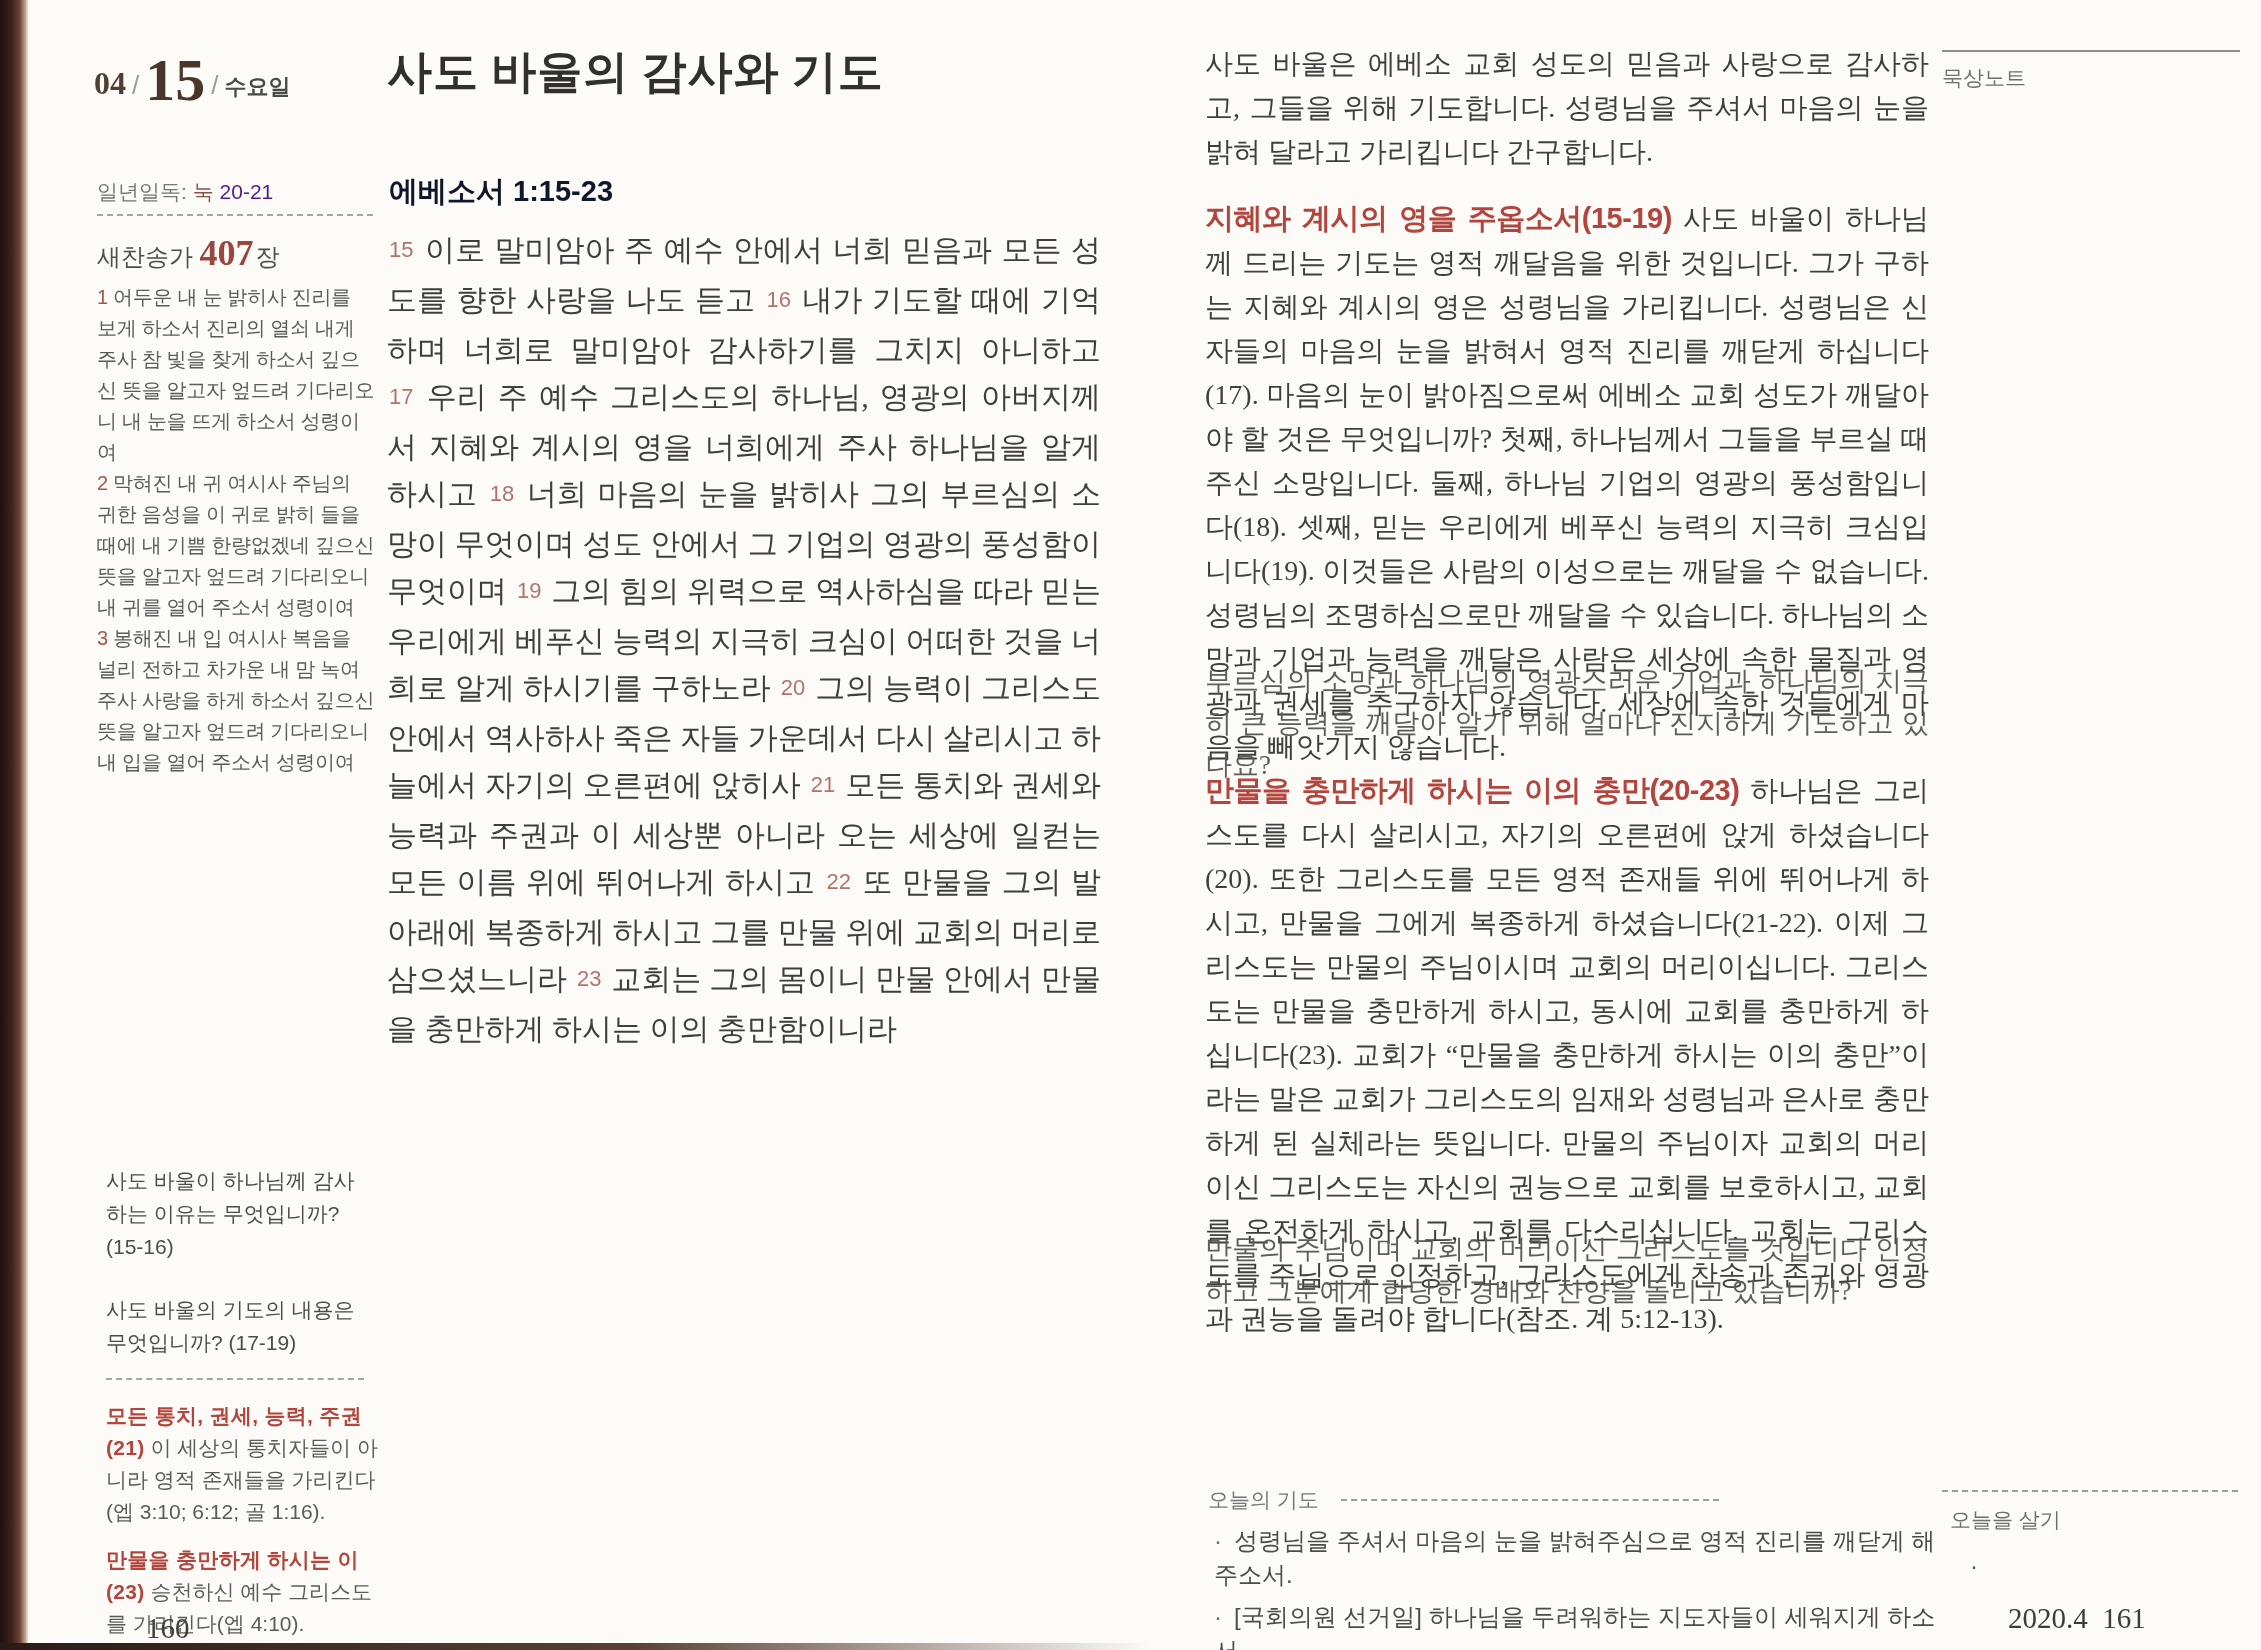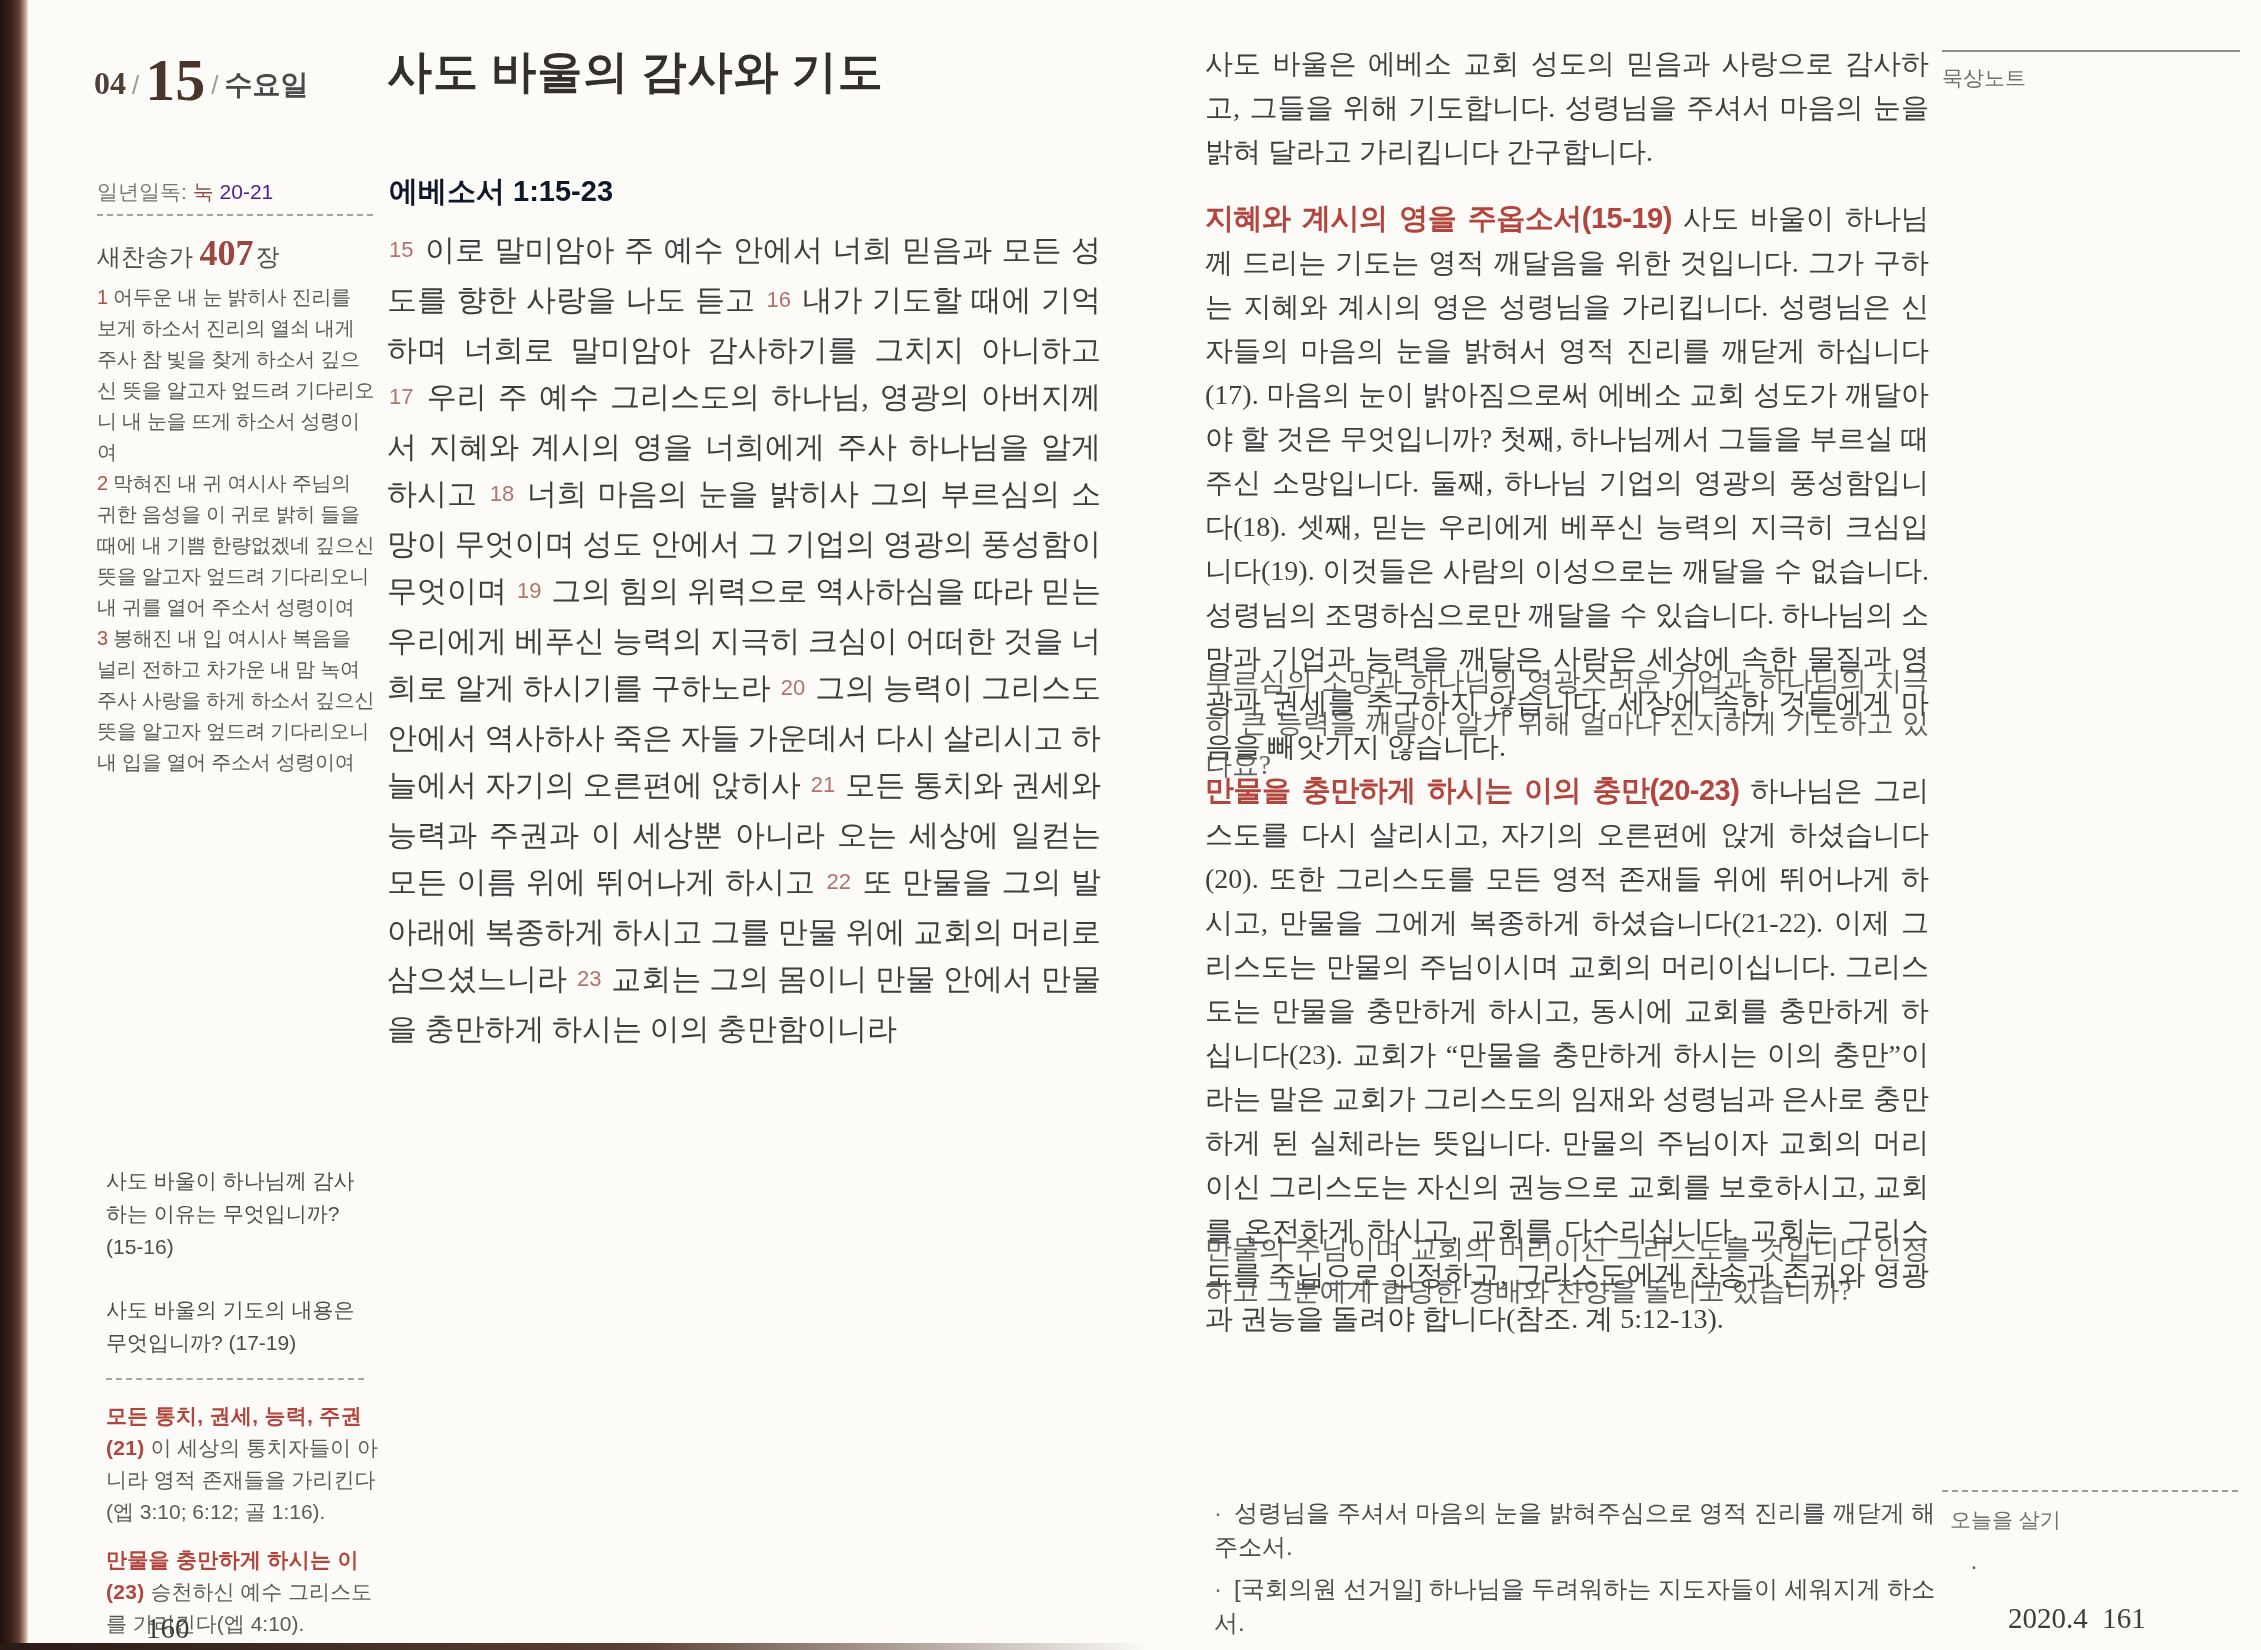--- a/index.html
+++ b/index.html
@@ -16,21 +16,21 @@
   .edge-left{left:0;top:0;width:28px;height:1650px;
     background:linear-gradient(90deg,#1f100e 0%,#3c221d 42%,#6a4438 70%,#b49582 88%,#ece2d6 100%);}
   .edge-bottom{left:0;top:1643px;width:1150px;height:7px;
     background:linear-gradient(90deg,#2a1a16,#5a4035 55%,rgba(90,64,53,0));}
 
   
   .date-row{left:94px;top:46px;white-space:nowrap;}
   .date-month{font-family:"Liberation Serif","DejaVu Serif",serif;font-weight:bold;font-size:32px;color:#4f3e36;}
   .date-slash{font-size:26px;color:#9a9a9a;padding:0 6px;font-weight:300;}
   .date-day{font-family:"Liberation Serif","DejaVu Serif",serif;font-weight:bold;font-size:60px;color:#4a352c;vertical-align:-6px;}
-  .date-weekday{font-size:28px;font-weight:bold;color:#4a4a4a;}
+  .date-weekday{font-size:22px;font-weight:bold;color:#4a4a4a;}
 
   .reading{left:97px;top:178px;font-size:21px;white-space:nowrap;}
   .reading-label{color:#767676;}
   .reading-book{color:#8a5146;}
   .reading-range{color:#4c1d95;}
 
   .divider1{left:97px;top:214px;width:276px;border-top:2px dashed #a5a5a5;height:0;}
   .divider2{left:106px;top:1378px;width:258px;border-top:2px dashed #a5a5a5;height:0;}
 
   .hymn-head{left:97px;top:232px;white-space:nowrap;}
@@ -144,20 +144,24 @@
 
   <p class="abs rp-col intro serif" style="margin:0;">사도 바울은 에베소 교회 성도의 믿음과 사랑으로 감사하고, 그들을 위해 기도합니다. 성령님을 주셔서 마음의 눈을 밝혀 달라고 가리킵니다 간구합니다.</p>
 
   <p class="abs rp-col sec-0 serif" style="margin:0;" id="sec-0"><span class="sec-heading">지혜와 계시의 영을 주옵소서(15-19)</span> 사도 바울이 하나님께 드리는 기도는 영적 깨달음을 위한 것입니다. 그가 구하는 지혜와 계시의 영은 성령님을 가리킵니다. 성령님은 신자들의 마음의 눈을 밝혀서 영적 진리를 깨닫게 하십니다(17). 마음의 눈이 밝아짐으로써 에베소 교회 성도가 깨달아야 할 것은 무엇입니까? 첫째, 하나님께서 그들을 부르실 때 주신 소망입니다. 둘째, 하나님 기업의 영광의 풍성함입니다(18). 셋째, 믿는 우리에게 베푸신 능력의 지극히 크심입니다(19). 이것들은 사람의 이성으로는 깨달을 수 없습니다. 성령님의 조명하심으로만 깨달을 수 있습니다. 하나님의 소망과 기업과 능력을 깨달은 사람은 세상에 속한 물질과 영광과 권세를 추구하지 않습니다. 세상에 속한 것들에게 마음을 빼앗기지 않습니다.</p>
   <p class="abs rp-col sec-question q-0 serif" style="margin:0;" id="q-0">부르심의 소망과 하나님의 영광스러운 기업과 하나님의 지극히 큰 능력을 깨달아 알기 위해 얼마나 진지하게 기도하고 있나요?</p>
 
   <p class="abs rp-col sec-1 serif" style="margin:0;" id="sec-1"><span class="sec-heading">만물을 충만하게 하시는 이의 충만(20-23)</span> 하나님은 그리스도를 다시 살리시고, 자기의 오른편에 앉게 하셨습니다(20). 또한 그리스도를 모든 영적 존재들 위에 뛰어나게 하시고, 만물을 그에게 복종하게 하셨습니다(21-22). 이제 그리스도는 만물의 주님이시며 교회의 머리이십니다. 그리스도는 만물을 충만하게 하시고, 동시에 교회를 충만하게 하십니다(23). 교회가 “만물을 충만하게 하시는 이의 충만”이라는 말은 교회가 그리스도의 임재와 성령님과 은사로 충만하게 된 실체라는 뜻입니다. 만물의 주님이자 교회의 머리이신 그리스도는 자신의 권능으로 교회를 보호하시고, 교회를 온전하게 하시고, 교회를 다스리십니다. 교회는 그리스도를 주님으로 인정하고, 그리스도에게 찬송과 존귀와 영광과 권능을 돌려야 합니다(참조. 계 5:12-13).</p>
   <p class="abs rp-col sec-question q-1 serif" style="margin:0;" id="q-1">만물의 주님이며 교회의 머리이신 그리스도를 것입니다 인정하고 그분에게 합당한 경배와 찬양을 돌리고 있습니까?</p>
 
   <div class="abs prayer">
+    <div class="prayer-head">
+      <span class="prayer-label">오늘의 기도</span>
+      <span class="prayer-line"></span>
+    </div>
     <div class="prayer-items">
         <p><span class="prayer-dot">·</span>성령님을 주셔서 마음의 눈을 밝혀주심으로 영적 진리를 깨닫게 해주소서.</p>
         <p><span class="prayer-dot">·</span>[국회의원 선거일] 하나님을 두려워하는 지도자들이 세워지게 하소서.</p>
       </div>
   </div>
 
   <div class="abs margin-topline"></div>
   <div class="abs margin-meditation">묵상노트</div>
   <div class="abs margin-bottomline"></div>
   <div class="abs margin-living">오늘을 살기</div>

